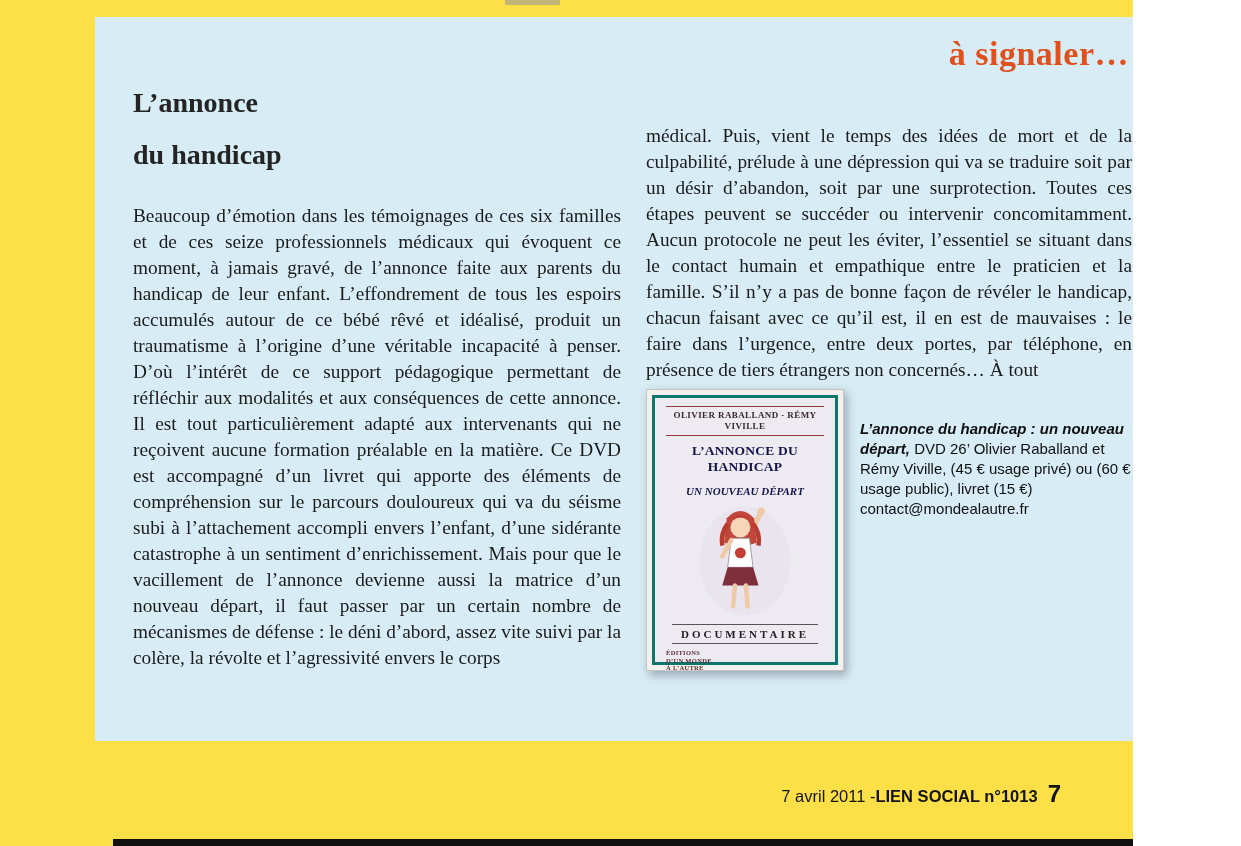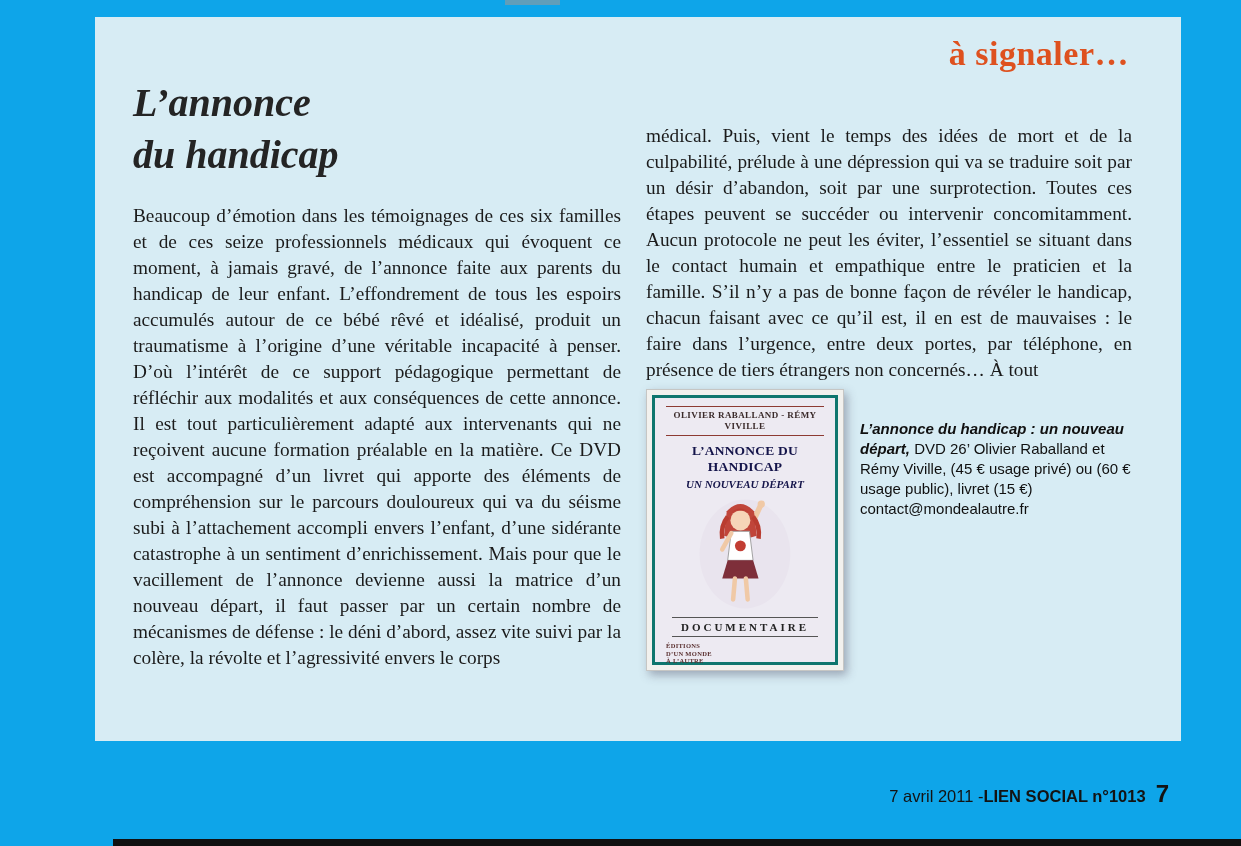--- a/index.html
+++ b/index.html
@@ -1,19 +1,19 @@
 <!DOCTYPE html>
 <html><head>
 <meta charset="utf-8">
 <style>
   html,body { margin:0; padding:0; background:#ffffff; }
   .scan {
     position:relative;
-    width:1241px; height:846px;
-    background:#0ea5e9;
+    width:1133px; height:846px;
+    background:#fde047;
     overflow:hidden;
     font-family:"Liberation Serif", serif;
   }
   .panel {
     position:absolute;
     left:95px; top:17px;
     width:1086px; height:724px;
     background:#d7ecf4;
   }
   .header-label {
@@ -21,25 +21,24 @@
     top:18px; right:52px;
     font-family:"Liberation Serif", serif;
     font-size:34px;
     font-weight:bold;
     letter-spacing:0.5px;
     color:#de511f;
   }
   .article-title {
     position:absolute;
     left:38px; top:60px;
-    font-size:40px;
+    font-size:28px;
     line-height:52px;
     font-weight:700;
     color:#242424;
-    font-style:italic;
   }
   .body-text {
     font-size:19.3px;
     line-height:26px;
     text-align:justify;
     color:#1b1b1b;
     margin:0;
   }
   .col-left {
     position:absolute;
@@ -84,21 +83,21 @@
     padding:3px 0;
   }
   .dvd-title {
     margin-top:7px;
     font-size:13.5px;
     font-weight:bold;
     letter-spacing:0.2px;
     color:#14144a;
   }
   .dvd-subtitle {
-    margin-top:3px;
+    margin-top:10px;
     font-size:11px;
     font-weight:bold;
     font-style:italic;
     color:#14144a;
   }
   .dvd-art { height:118px; margin:5px 0 4px; }
   .dvd-art svg { height:100%; }
   .dvd-genre-rule { border-top:1px solid #555; margin:0 10px; }
   .dvd-genre {
     font-size:11px;

